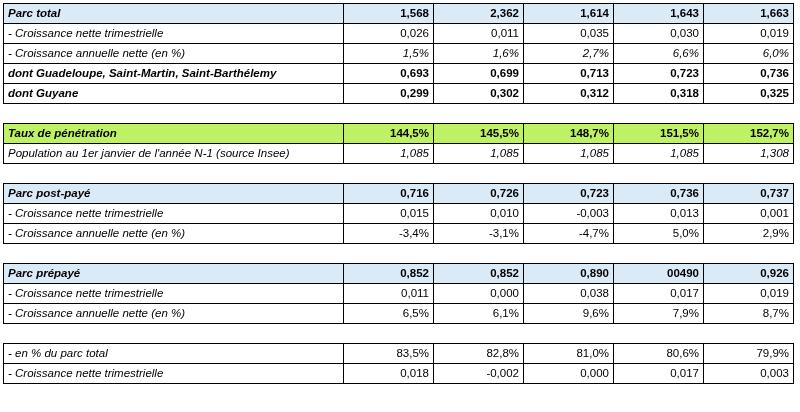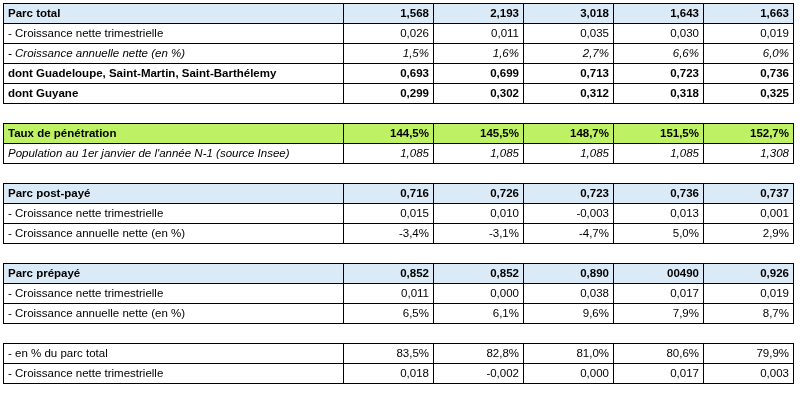--- a/index.html
+++ b/index.html
@@ -27,21 +27,21 @@
     border: 1px solid #000000;
     padding: 1px 4px 2px 4px;
     height: 16px;
     line-height: 14px;
     vertical-align: middle;
     overflow: hidden;
     white-space: nowrap;
   }
   col.c-label { width: 340px; }
   col.c-val { width: 90px; }
-  .label { text-align: left; }
+  .label { text-align: left; font-style: italic; }
   .val { text-align: right; padding-right: 6px; }
   .bold { font-weight: bold; }
   .italic { font-style: italic; }
   .indent { padding-left: 16px; margin-top: 36px; }
   .fill-blue { background: #dbeaf7; }
   .fill-grey { background: #bef264; }
   .spacer-row td {
     border: none;
     height: 8px;
     padding: 0;
@@ -58,22 +58,22 @@
       <col class="c-val">
         <col class="c-val">
         <col class="c-val">
         <col class="c-val">
         <col class="c-val">
     </colgroup>
     <tbody id="table-body">
         <tr>
           <td class="label bold fill-blue">Parc total</td>
           <td class="val bold fill-blue">1,568</td>
-          <td class="val bold fill-blue">2,193</td>
-          <td class="val bold fill-blue">3,018</td>
+          <td class="val bold fill-blue">2,362</td>
+          <td class="val bold fill-blue">1,614</td>
           <td class="val bold fill-blue">1,643</td>
           <td class="val bold fill-blue">1,663</td>
         </tr>
         <tr>
           <td class="label">- Croissance nette trimestrielle</td>
           <td class="val">0,026</td>
           <td class="val">0,011</td>
           <td class="val">0,035</td>
           <td class="val">0,030</td>
           <td class="val">0,019</td>

